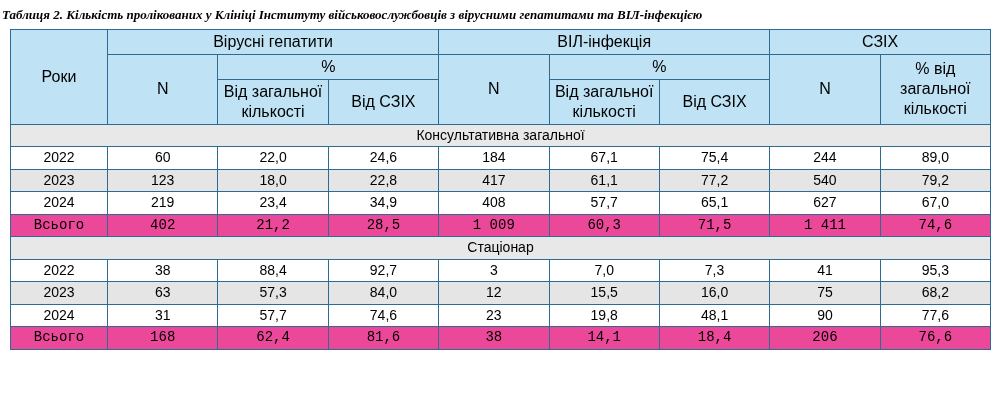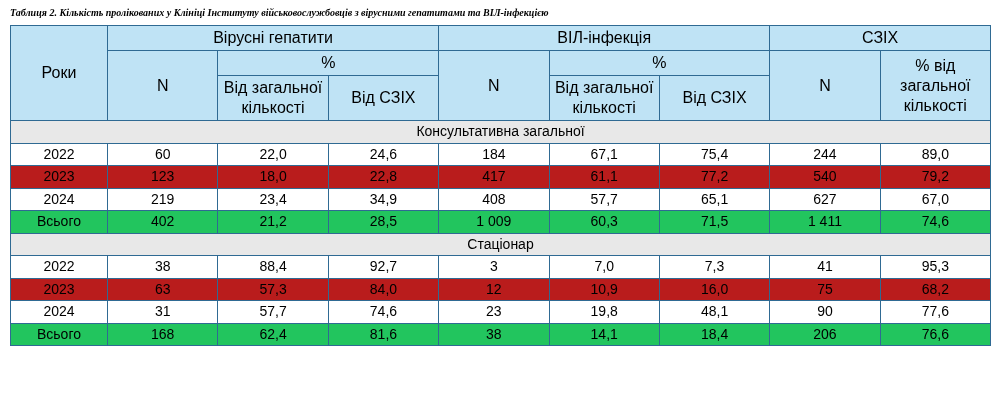--- a/index.html
+++ b/index.html
@@ -11,23 +11,23 @@
     width: 1001px;
     height: 407px;
     font-family: "Liberation Sans", sans-serif;
     color: #000000;
     overflow: hidden;
   }
   .caption {
     font-family: "Liberation Serif", serif;
     font-style: italic;
     font-weight: bold;
-    font-size: 10px;
+    font-size: 13px;
     line-height: 1.2;
-    padding: 7px 10px 6px 10px;
+    padding: 7px 10px 6px 2px;
     white-space: nowrap;
   }
   table.tbl {
     border-collapse: collapse;
     table-layout: fixed;
     width: 981px;
     margin: 0 10px;
     font-size: 14px;
   }
   table.tbl td, table.tbl th {
@@ -41,22 +41,22 @@
   thead td {
     background: #bfe3f5;
     font-size: 16px;
   }
   .section-row td {
     background: #e8e8e8;
     font-size: 14px;
     padding: 4px;
   }
   .row-odd td { background: #ffffff; }
-  .row-even td { background: #b91c1c; }
-  .row-total td { background: #22c55e; }
+  .row-even td { background: #e5e5e5; }
+  .row-total td { background: #ec4899; font-family: Liberation Mono, monospace; }
   .nowrap { white-space: nowrap; }
   .c-years { width: 88px; }
   .c-n1 { width: 56px; }
   .c-vg-total { width: 194px; }
   .c-vg-sz { width: 112px; }
   .c-n2 { width: 58px; }
   .c-hiv-total { width: 226px; }
   .c-hiv-sz { width: 102px; }
   .c-n3 { width: 64px; }
   .c-sz-pct { width: 145px; }
@@ -152,21 +152,21 @@
       <td>7,3</td>
       <td>41</td>
       <td>95,3</td>
     </tr>
     <tr class="row-even">
       <td>2023</td>
       <td>63</td>
       <td>57,3</td>
       <td>84,0</td>
       <td>12</td>
-      <td>10,9</td>
+      <td>15,5</td>
       <td>16,0</td>
       <td>75</td>
       <td>68,2</td>
     </tr>
     <tr class="row-odd">
       <td>2024</td>
       <td>31</td>
       <td>57,7</td>
       <td>74,6</td>
       <td>23</td>

